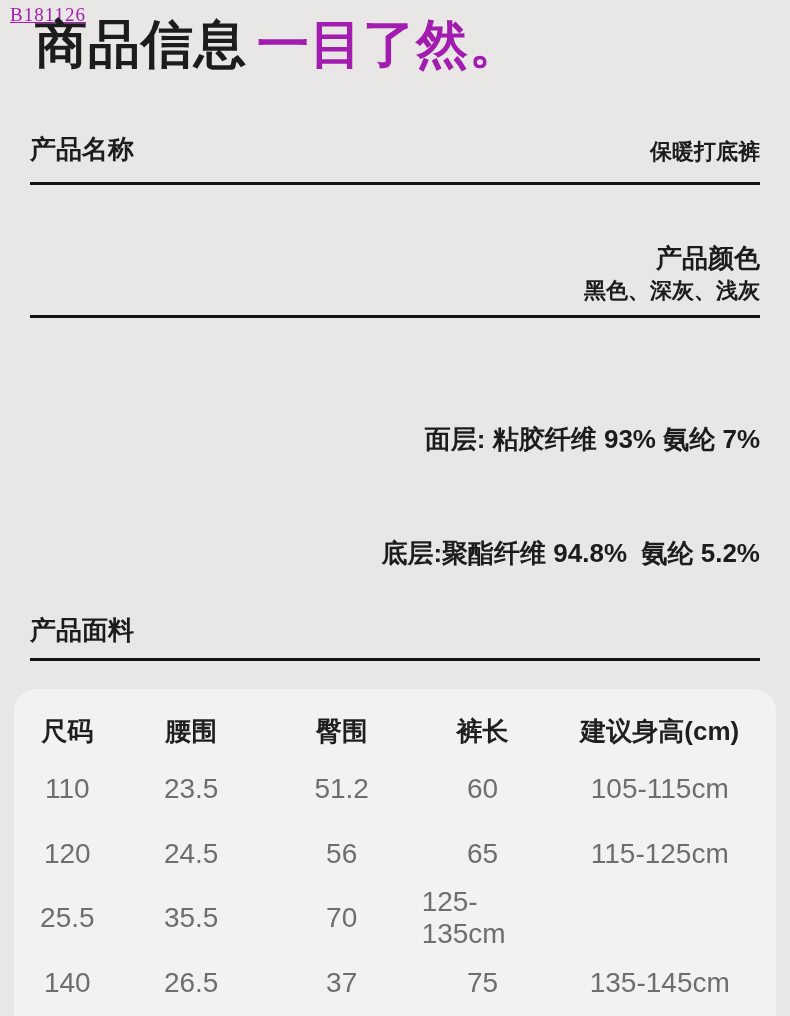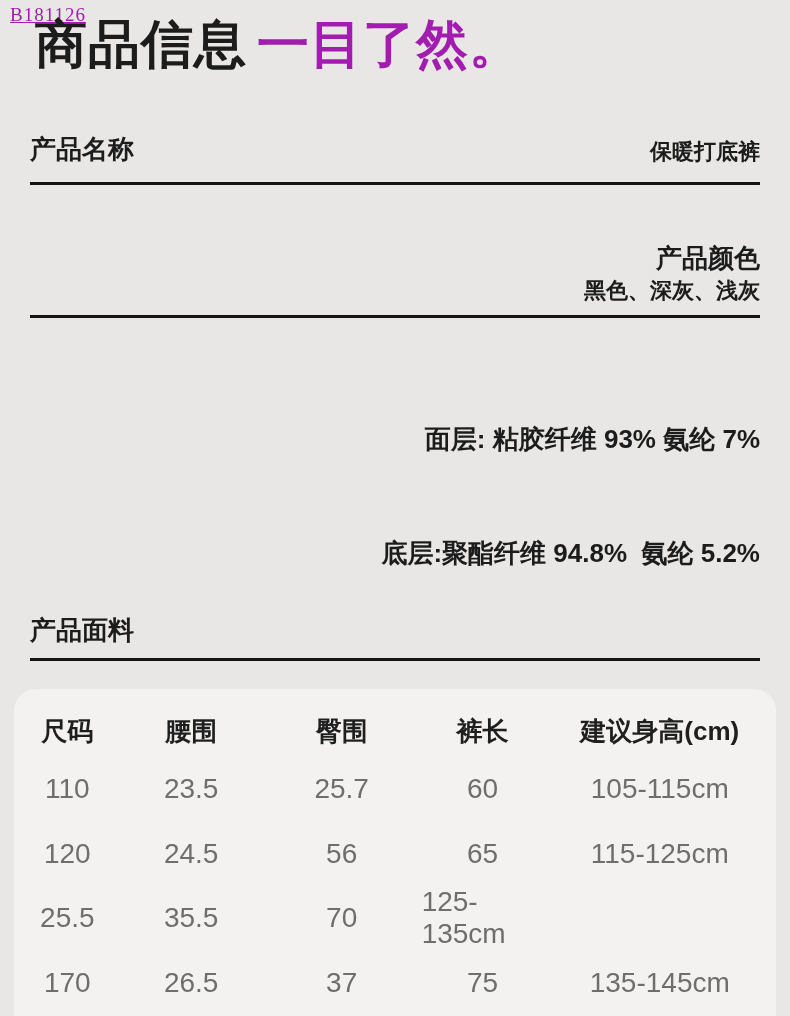--- a/index.html
+++ b/index.html
@@ -94,39 +94,39 @@
   <div class="trow thead">
     <span class="tcell">尺码</span>
     <span class="tcell">腰围</span>
     <span class="tcell">臀围</span>
     <span class="tcell">裤长</span>
     <span class="tcell">建议身高(cm)</span>
   </div>
   <div class="trow">
     <span class="tcell">110</span>
     <span class="tcell">23.5</span>
-    <span class="tcell">25.7</span>
+    <span class="tcell">51.2</span>
     <span class="tcell">60</span>
     <span class="tcell">105-115cm</span>
   </div>
   <div class="trow">
     <span class="tcell">120</span>
     <span class="tcell">24.5</span>
     <span class="tcell">56</span>
     <span class="tcell">65</span>
     <span class="tcell">115-125cm</span>
   </div>
   <div class="trow">
     <span class="tcell">25.5</span>
     <span class="tcell">35.5</span>
     <span class="tcell">70</span>
     <span class="tcell">125-135cm</span>
   </div>
   <div class="trow">
-    <span class="tcell">170</span>
+    <span class="tcell">140</span>
     <span class="tcell">26.5</span>
     <span class="tcell">37</span>
     <span class="tcell">75</span>
     <span class="tcell">135-145cm</span>
   </div>
   <div class="trow">
     <span class="tcell">150</span>
     <span class="tcell">28</span>
     <span class="tcell">38.5</span>
     <span class="tcell">80</span>

